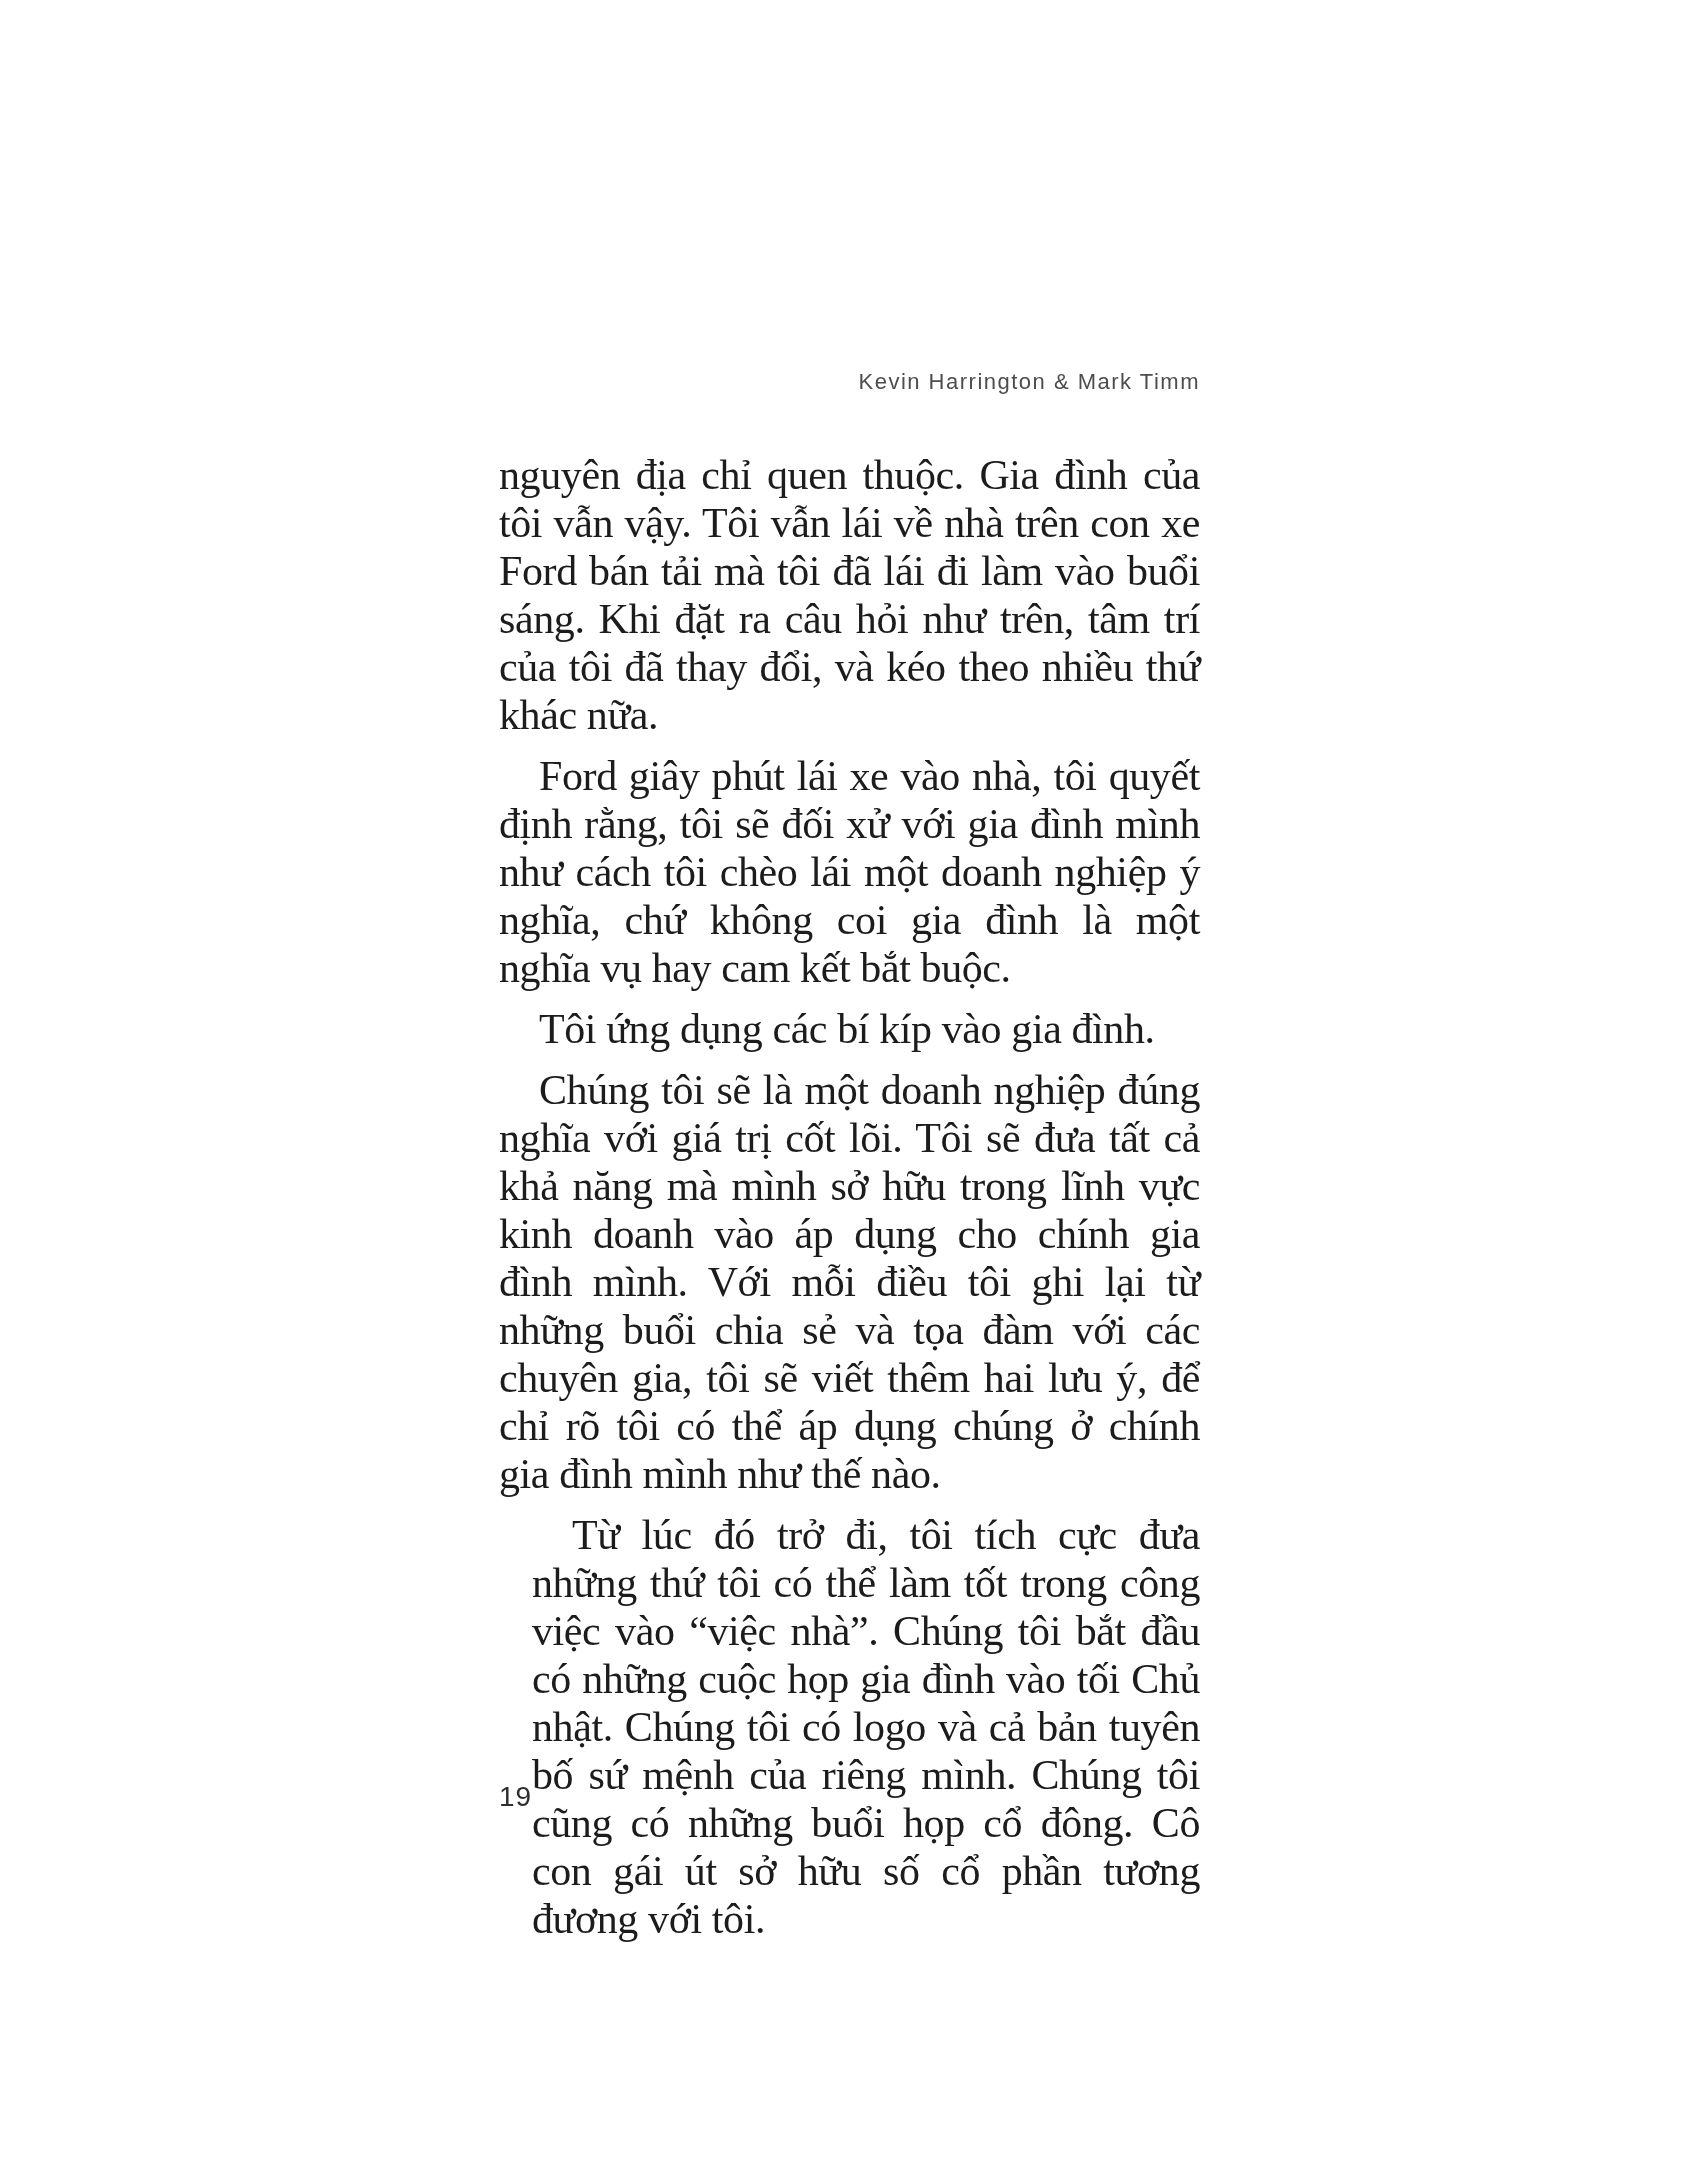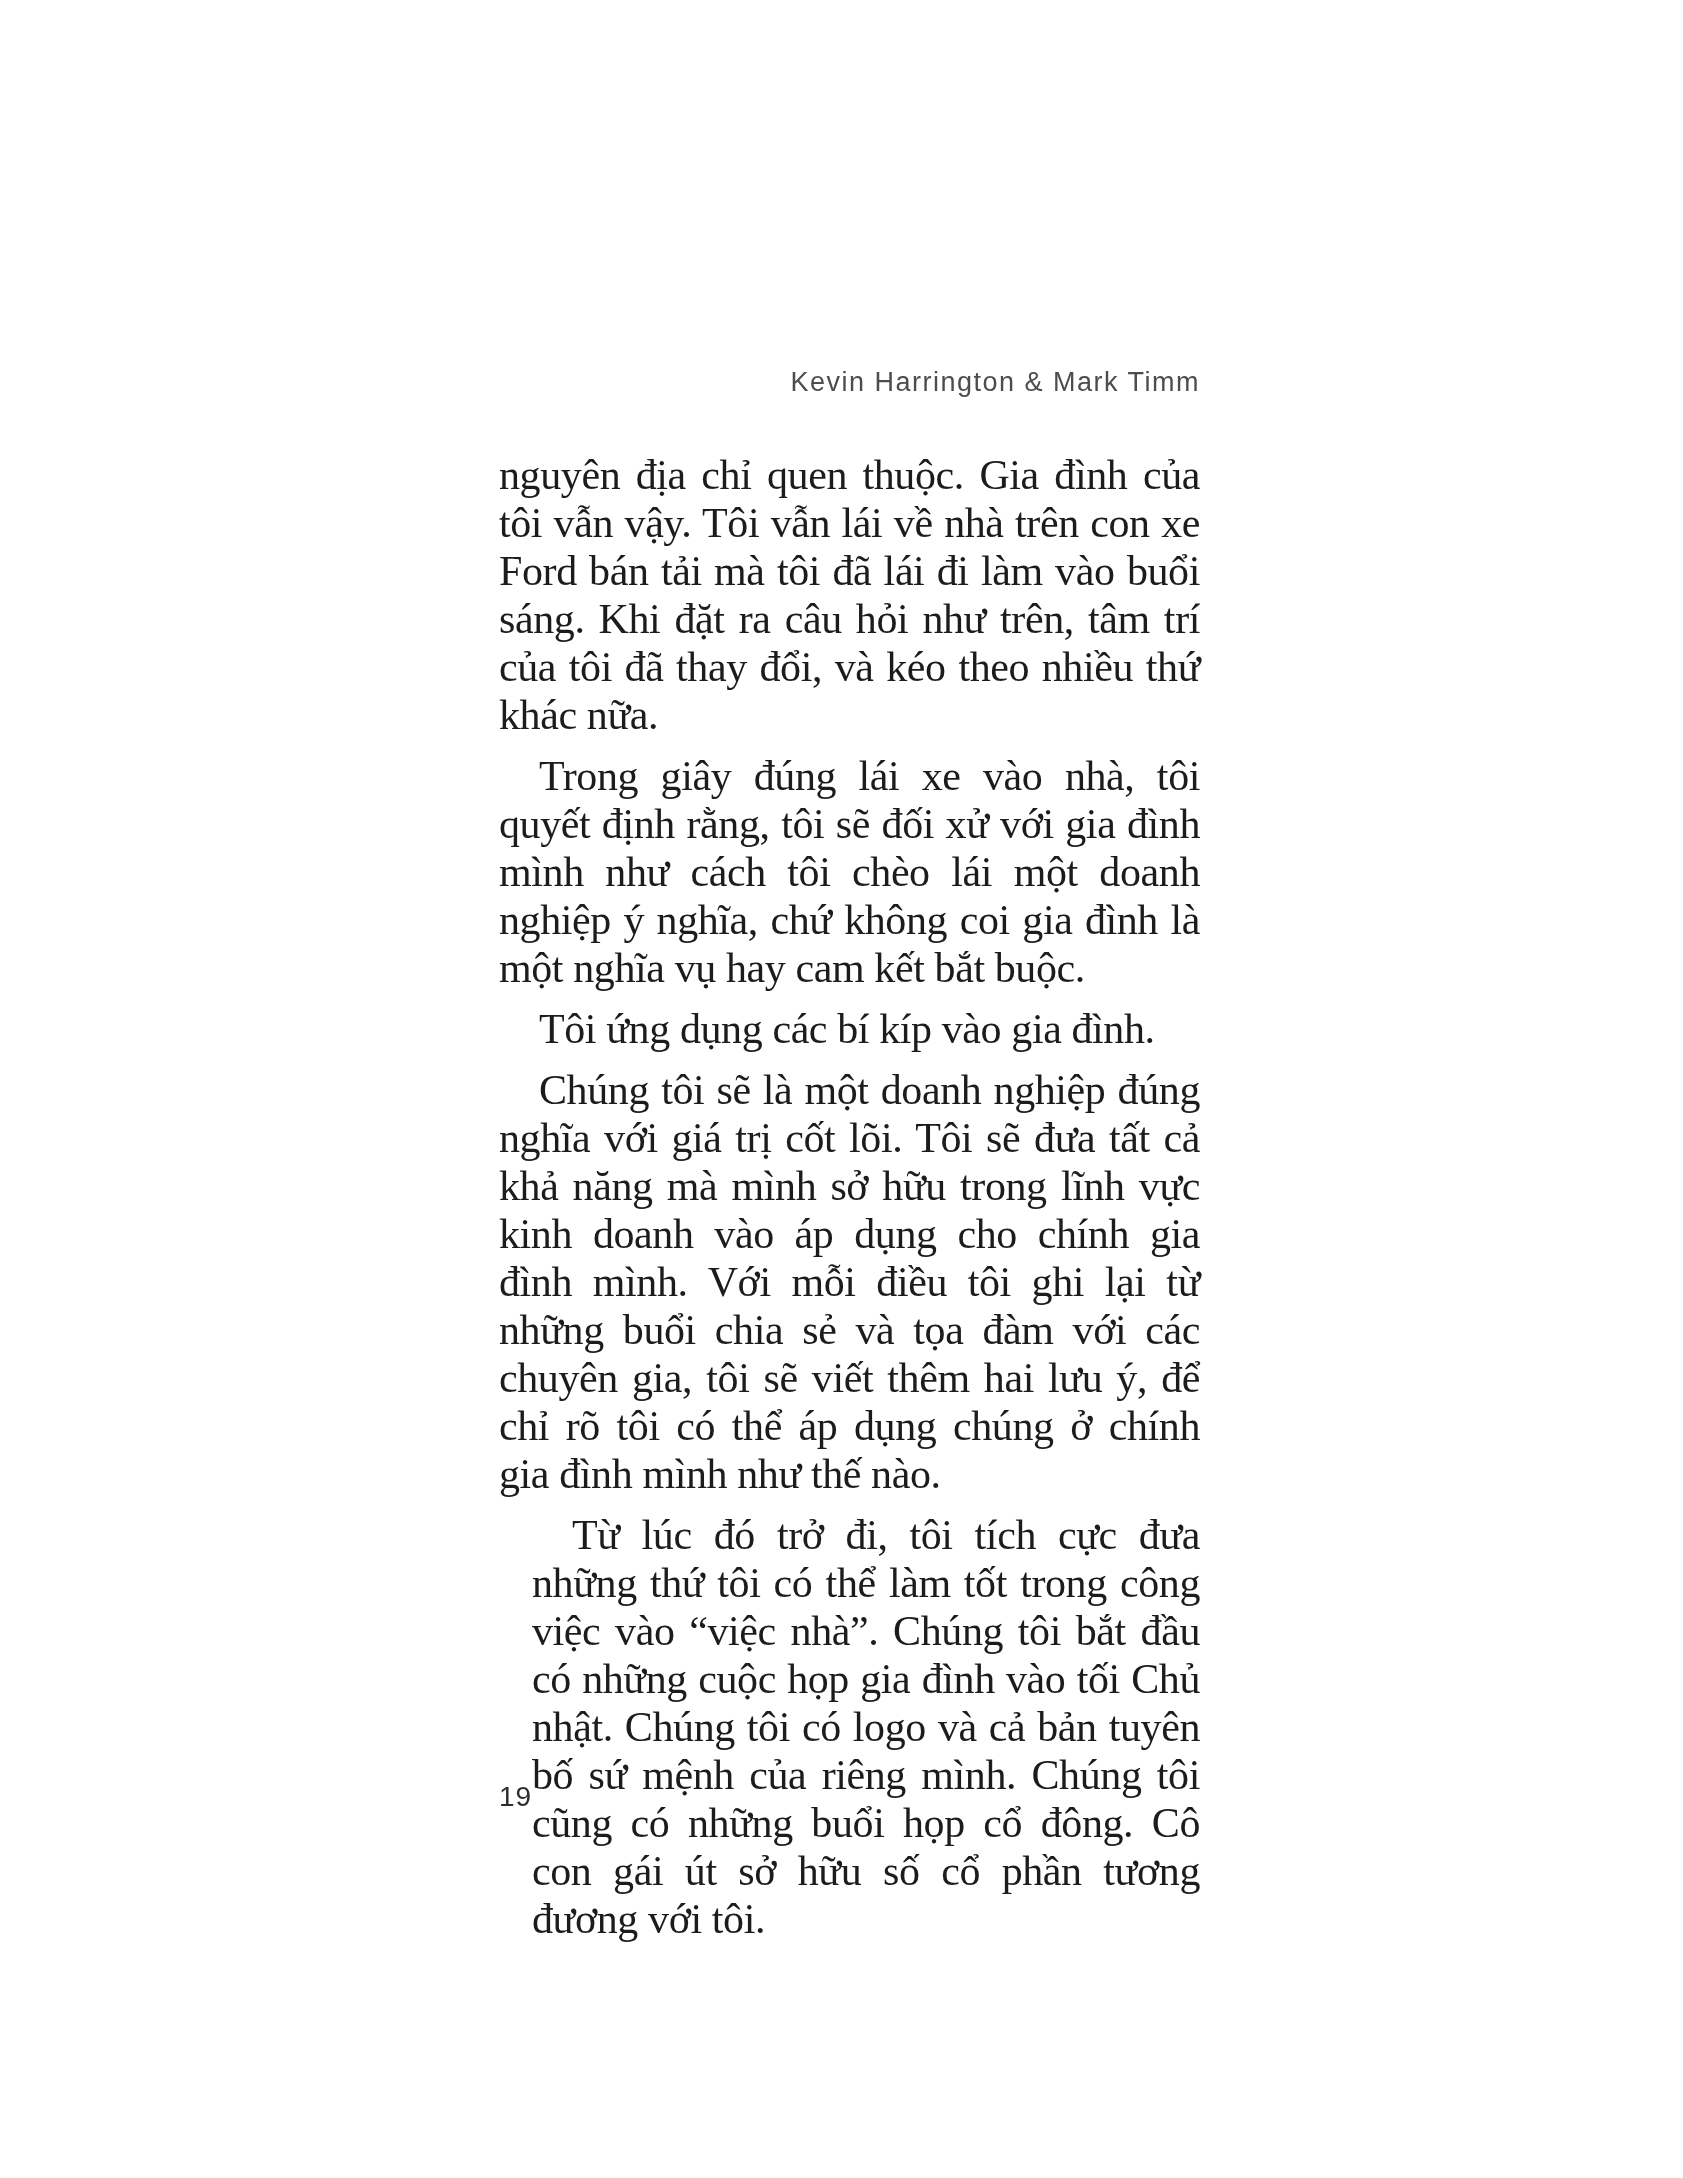--- a/index.html
+++ b/index.html
@@ -15,21 +15,21 @@
     overflow: hidden;
     font-family: "Liberation Serif", "DejaVu Serif", serif;
   }
   .running-header {
     position: absolute;
     left: 499px;
     top: 366px;
     width: 701px;
     text-align: right;
     font-family: "Liberation Sans", "DejaVu Sans", sans-serif;
-    font-size: 27px;
+    font-size: 22px;
     line-height: 32px;
     font-weight: 400;
     letter-spacing: 1.5px;
     color: var(--muted-color, #4d4d4d);
   }
   .body-text {
     position: absolute;
     left: 499px;
     top: 451px;
     width: 701px;
@@ -66,21 +66,21 @@
 </style>
 </head>
 <body>
 
 <div class="page" style="--text-color: #1c1c1c; --muted-color: #4d4d4d; --pagenum-color: #2e2e2e; --page-bg: #ffffff;">
 
   <div class="running-header">Kevin Harrington &amp; Mark Timm</div>
 
   <div class="body-text">
       <p class="para"><span>nguyên địa chỉ quen thuộc. Gia đình của tôi vẫn vậy. Tôi vẫn lái về nhà trên con xe Ford bán tải mà tôi đã lái đi làm vào buổi sáng. Khi đặt ra câu hỏi như trên, tâm trí của tôi đã thay đổi, và kéo theo nhiều thứ khác nữa.</span></p>
-      <p class="para indent"><span>Trong giây đúng lái xe vào nhà, </span><span class="italic">tôi quyết định rằng, tôi sẽ đối xử với gia đình mình như cách tôi chèo lái một doanh nghiệp ý nghĩa, chứ không coi gia đình là một nghĩa vụ hay cam kết bắt buộc.</span></p>
+      <p class="para indent"><span>Ford giây phút lái xe vào nhà, </span><span class="italic">tôi quyết định rằng, tôi sẽ đối xử với gia đình mình như cách tôi chèo lái một doanh nghiệp ý nghĩa, chứ không coi gia đình là một nghĩa vụ hay cam kết bắt buộc.</span></p>
       <p class="para indent"><span>Tôi ứng dụng các bí kíp vào gia đình.</span></p>
       <p class="para indent"><span>Chúng tôi sẽ là một doanh nghiệp đúng nghĩa với giá trị cốt lõi. Tôi sẽ đưa tất cả khả năng mà mình sở hữu trong lĩnh vực kinh doanh vào áp dụng cho chính gia đình mình. Với mỗi điều tôi ghi lại từ những buổi chia sẻ và tọa đàm với các chuyên gia, tôi sẽ viết thêm hai lưu ý, để chỉ rõ tôi có thể áp dụng chúng ở chính gia đình mình như thế nào.</span></p>
       <p class="para indent"><span>Từ lúc đó trở đi, tôi tích cực đưa những thứ tôi có thể làm tốt trong công việc vào “việc nhà”. Chúng tôi bắt đầu có những cuộc họp gia đình vào tối Chủ nhật. Chúng tôi có logo và cả bản tuyên bố sứ mệnh của riêng mình. Chúng tôi cũng có những buổi họp cổ đông. Cô con gái út sở hữu số cổ phần tương đương với tôi.</span></p>
     </div>
 
   <div class="page-number">19</div>
 
 </div>
 
 

